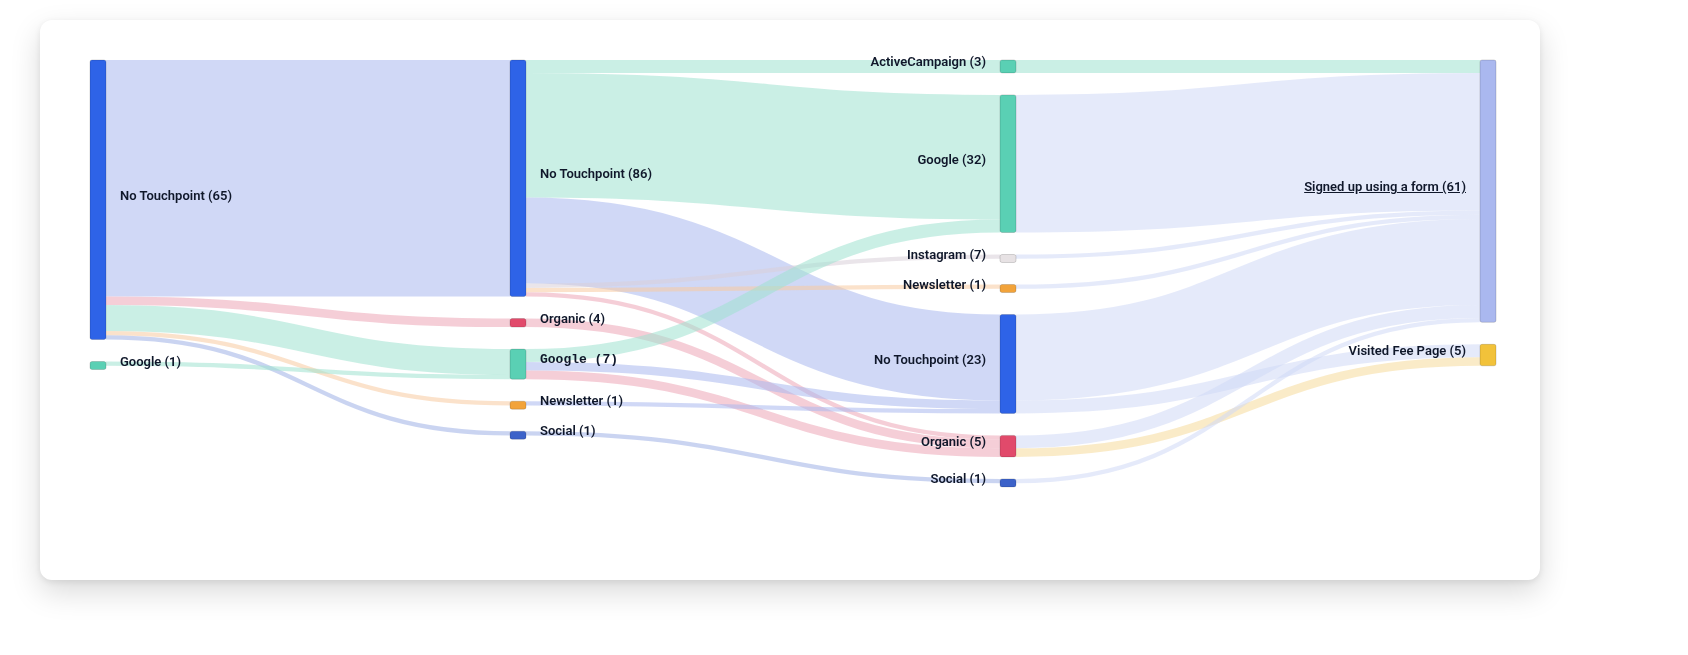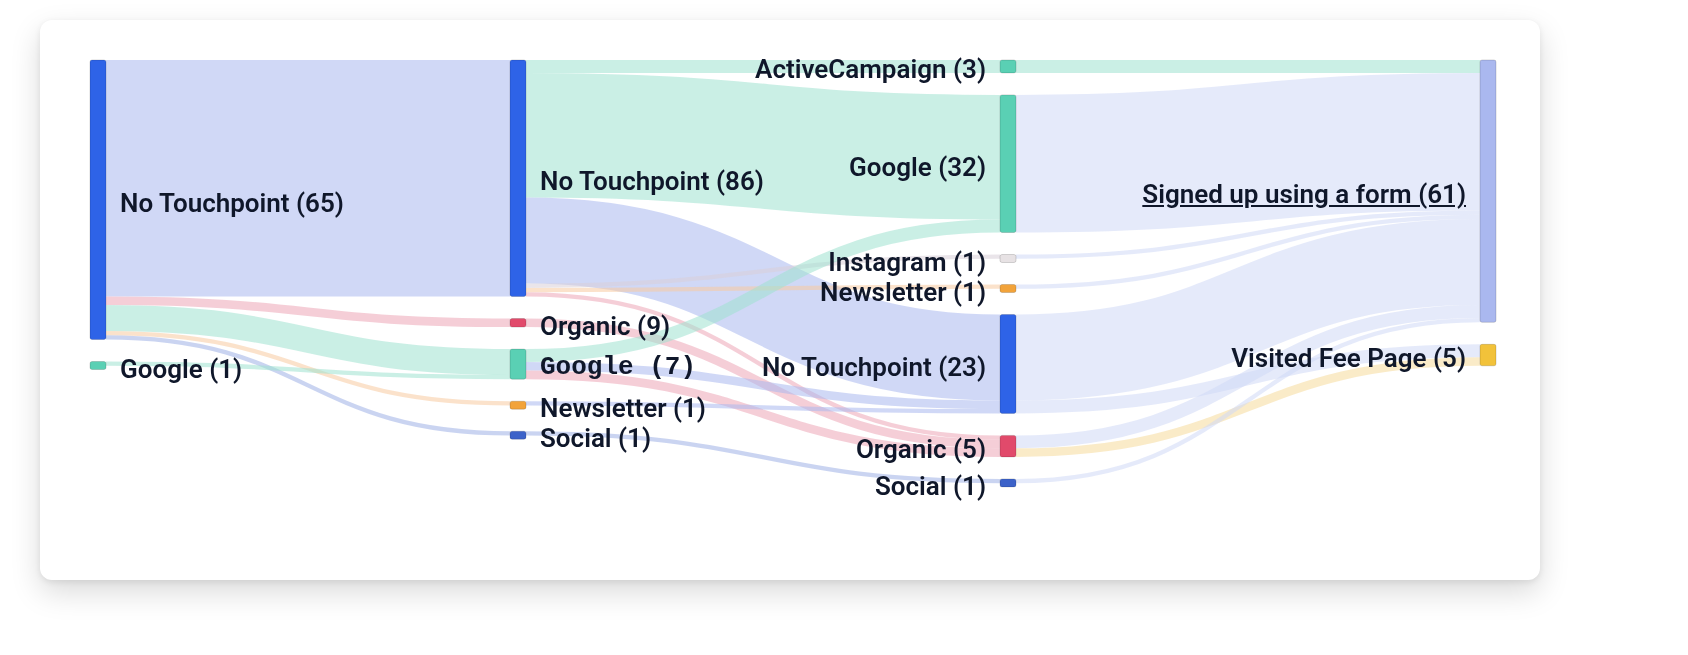--- a/index.html
+++ b/index.html
@@ -4,21 +4,21 @@
 <style>
   html,body{margin:0;padding:0;background:#fff;font-family:-apple-system,BlinkMacSystemFont,"Segoe UI",Roboto,Helvetica,Arial,sans-serif;}
   .stage{width:1688px;height:655px;position:relative;}
   .card{
     position:absolute;left:40px;top:20px;width:1500px;height:560px;
     background:#fff;border-radius:12px;
     box-shadow:0 12px 30px rgba(0,0,0,.15),0 2px 6px rgba(0,0,0,.08);
   }
   .sankey{position:absolute;left:0;top:0;width:1500px;height:560px;}
   .lbl{
-    position:absolute;font-size:26px;font-weight:600;color:#0f172a;
+    position:absolute;font-size:13px;font-weight:600;color:#0f172a;
     white-space:nowrap;pointer-events:none;
   }
 </style>
 </head>
 <body>
 
 <div class="stage">
   <div class="card">
     <svg class="sankey" viewBox="0 0 1500 560">
         <path d="M 66 158.25 C 268 158.25 268 158.25 470 158.25" stroke="#aab8ef" stroke-width="236.5" fill="none" stroke-opacity="0.55"></path>
@@ -61,27 +61,27 @@
         <rect x="960" y="264.5" width="16" height="8" fill="#f2a33a" rx="2" stroke="rgba(0,0,0,.25)" stroke-width="0.6"></rect>
         <rect x="960" y="294.5" width="16" height="98.89999999999999" fill="#2e63e7" rx="2" stroke="rgba(0,0,0,.25)" stroke-width="0.6"></rect>
         <rect x="960" y="415.4" width="16" height="21.5" fill="#e14a6b" rx="2" stroke="rgba(0,0,0,.25)" stroke-width="0.6"></rect>
         <rect x="960" y="458.9" width="16" height="8" fill="#3c62c9" rx="2" stroke="rgba(0,0,0,.25)" stroke-width="0.6"></rect>
         <rect x="1440" y="40" width="16" height="262.3" fill="#aab8ef" rx="2" stroke="rgba(0,0,0,.25)" stroke-width="0.6"></rect>
         <rect x="1440" y="324.3" width="16" height="21.5" fill="#f2c23a" rx="2" stroke="rgba(0,0,0,.25)" stroke-width="0.6"></rect>
       </svg>
   <div class="lbl" style="left: 80px; top: 167.75px;">No Touchpoint (65)</div>
       <div class="lbl" style="left: 80px; top: 333.5px;">Google (1)</div>
       <div class="lbl" style="left: 500px; top: 146.25px;">No Touchpoint (86)</div>
-      <div class="lbl" style="left: 500px; top: 290.8px;">Organic (9)</div>
+      <div class="lbl" style="left: 500px; top: 290.8px;">Organic (4)</div>
       <div class="lbl" style="left: 500px; top: 332.15px; font-family: Liberation Mono, monospace;">Google (7)</div>
       <div class="lbl" style="left: 500px; top: 373.2px;">Newsletter (1)</div>
       <div class="lbl" style="left: 500px; top: 403.2px;">Social (1)</div>
       <div class="lbl" style="right: 554px; top: 34.45px; text-align: right;">ActiveCampaign (3)</div>
       <div class="lbl" style="right: 554px; top: 131.7px; text-align: center;">Google (32)</div>
-      <div class="lbl" style="right: 554px; top: 226.5px; text-align: right;">Instagram (1)</div>
+      <div class="lbl" style="right: 554px; top: 226.5px; text-align: right;">Instagram (7)</div>
       <div class="lbl" style="right: 554px; top: 256.5px; text-align: right;">Newsletter (1)</div>
       <div class="lbl" style="right: 554px; top: 331.95px;  margin-left: 34px;">No Touchpoint (23)</div>
       <div class="lbl" style="right: 554px; top: 414.15px; text-align: left;">Organic (5)</div>
       <div class="lbl" style="right: 554px; top: 450.9px; text-align: right;">Social (1)</div>
       <div class="lbl" style="right: 74px; top: 159.15px; text-align: right; text-decoration: underline;">Signed up using a form (61)</div>
       <div class="lbl" style="right: 74px; top: 323.05px; text-align: left;">Visited Fee Page (5)</div>
     </div>
 </div>
 
 </body></html>

